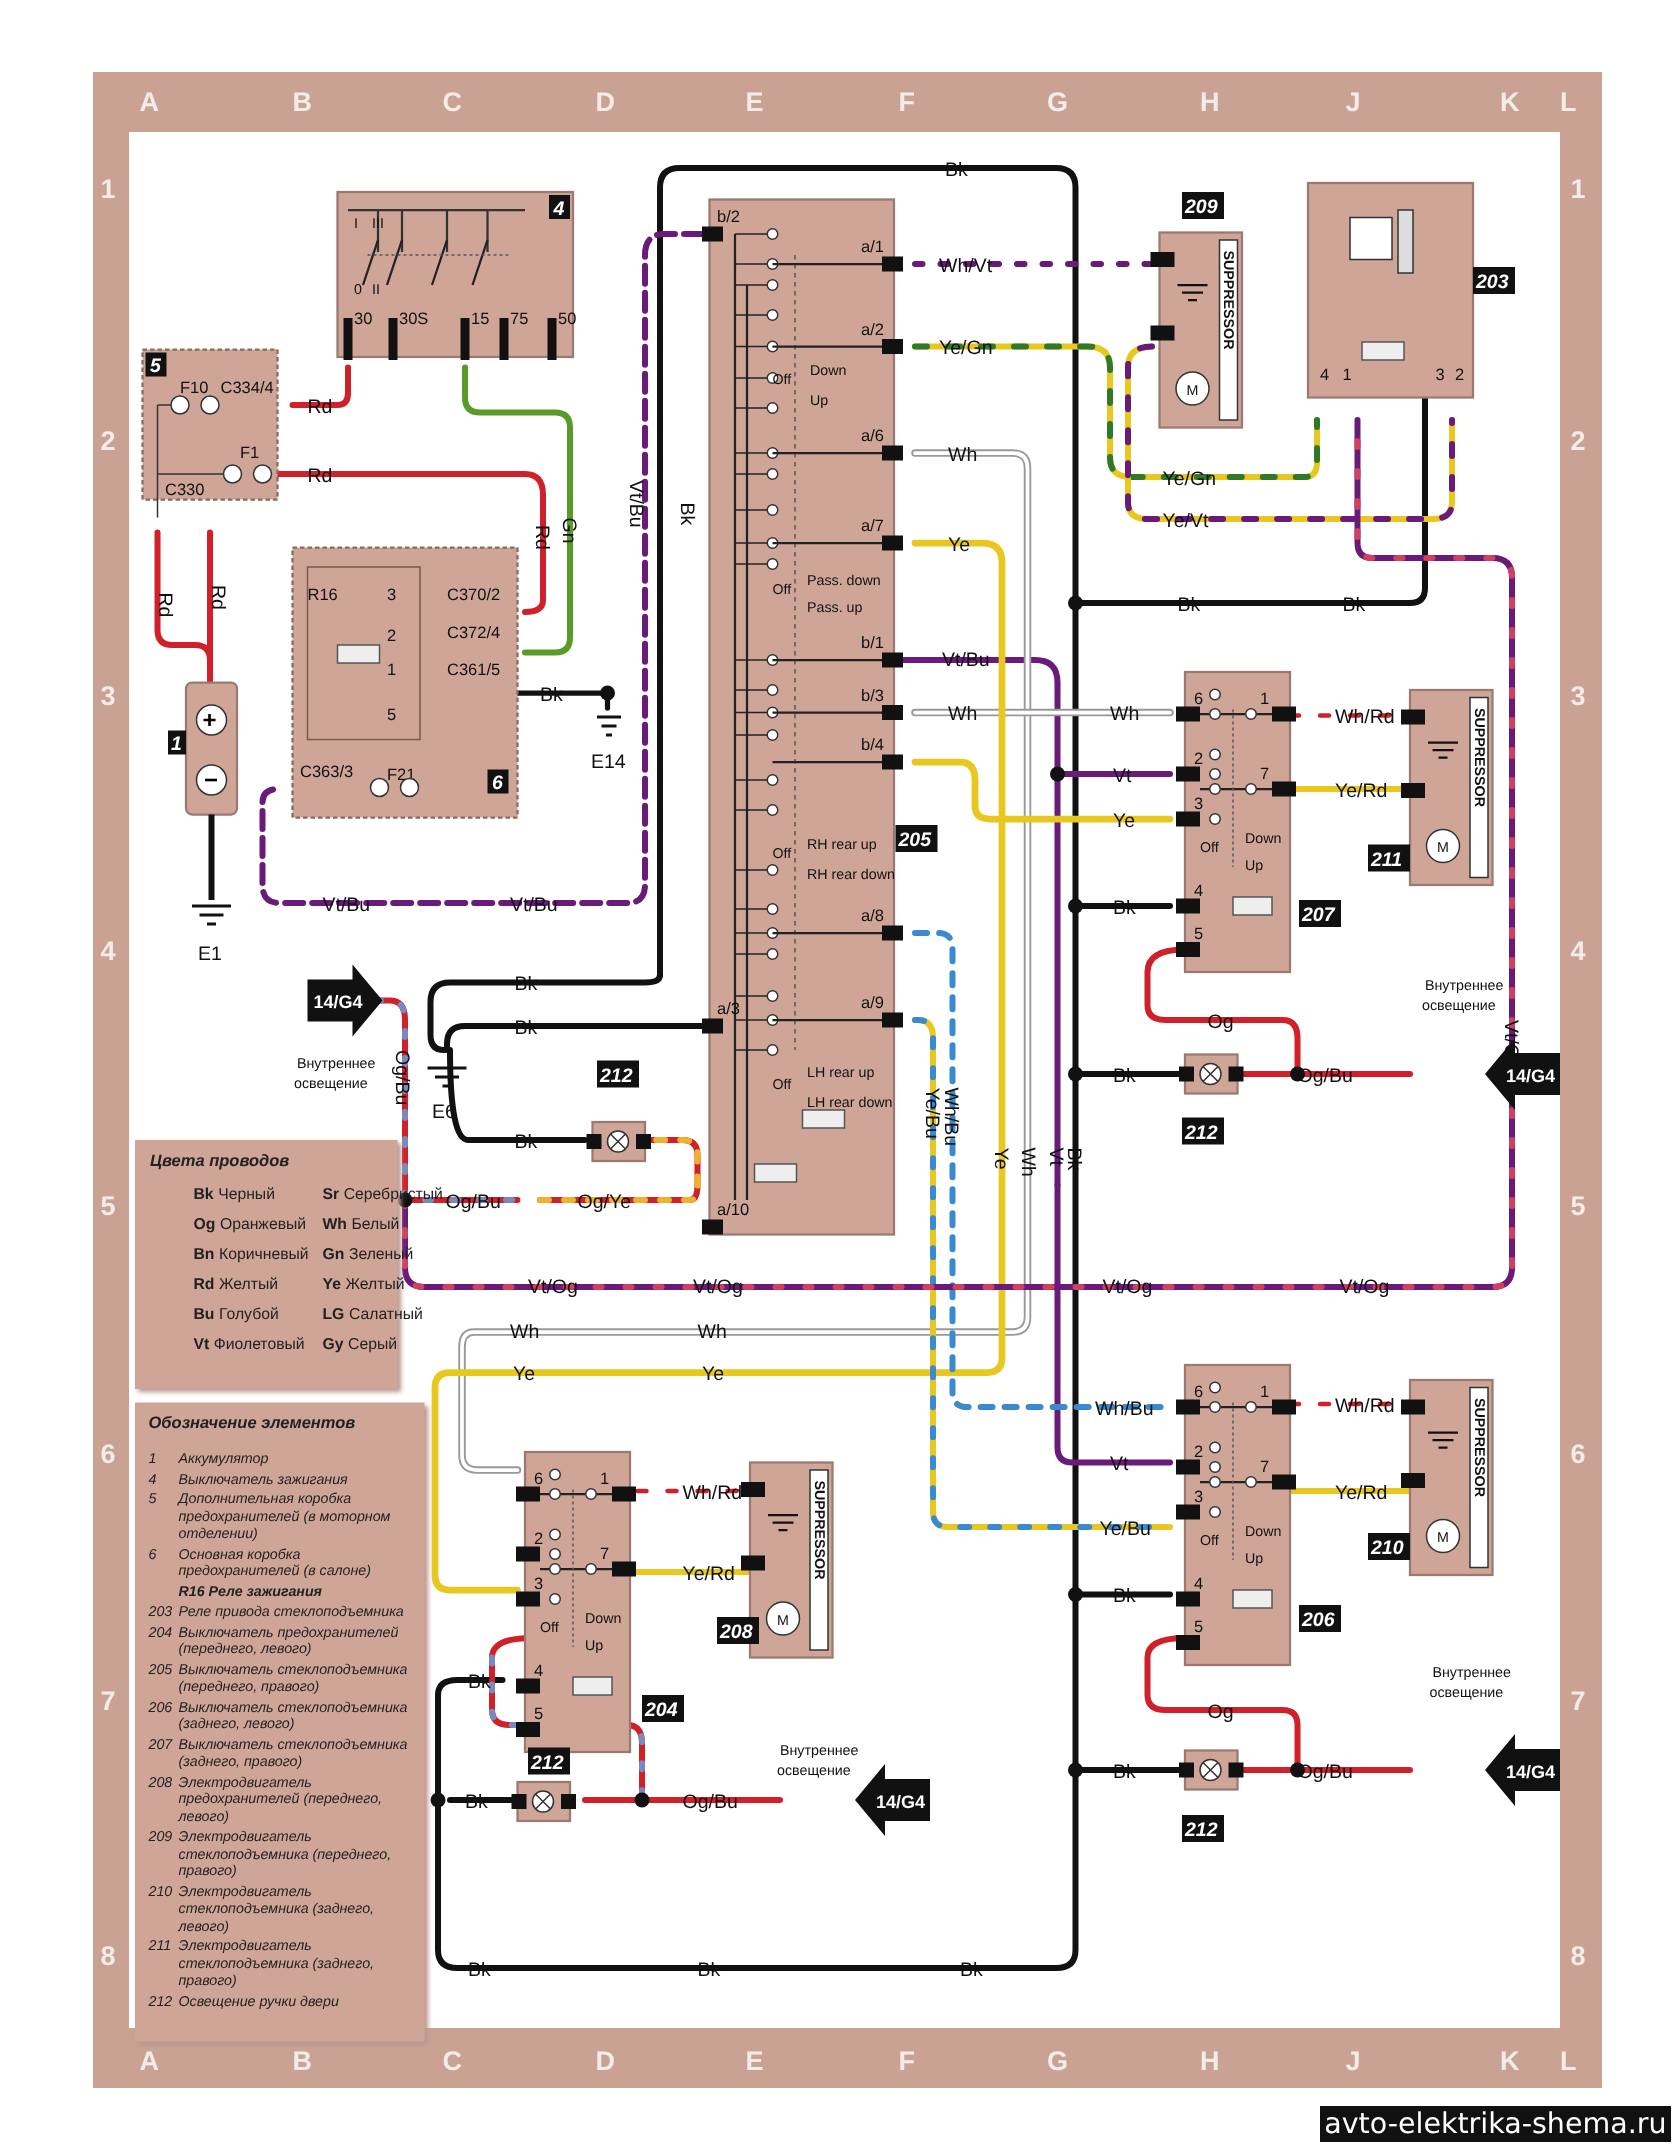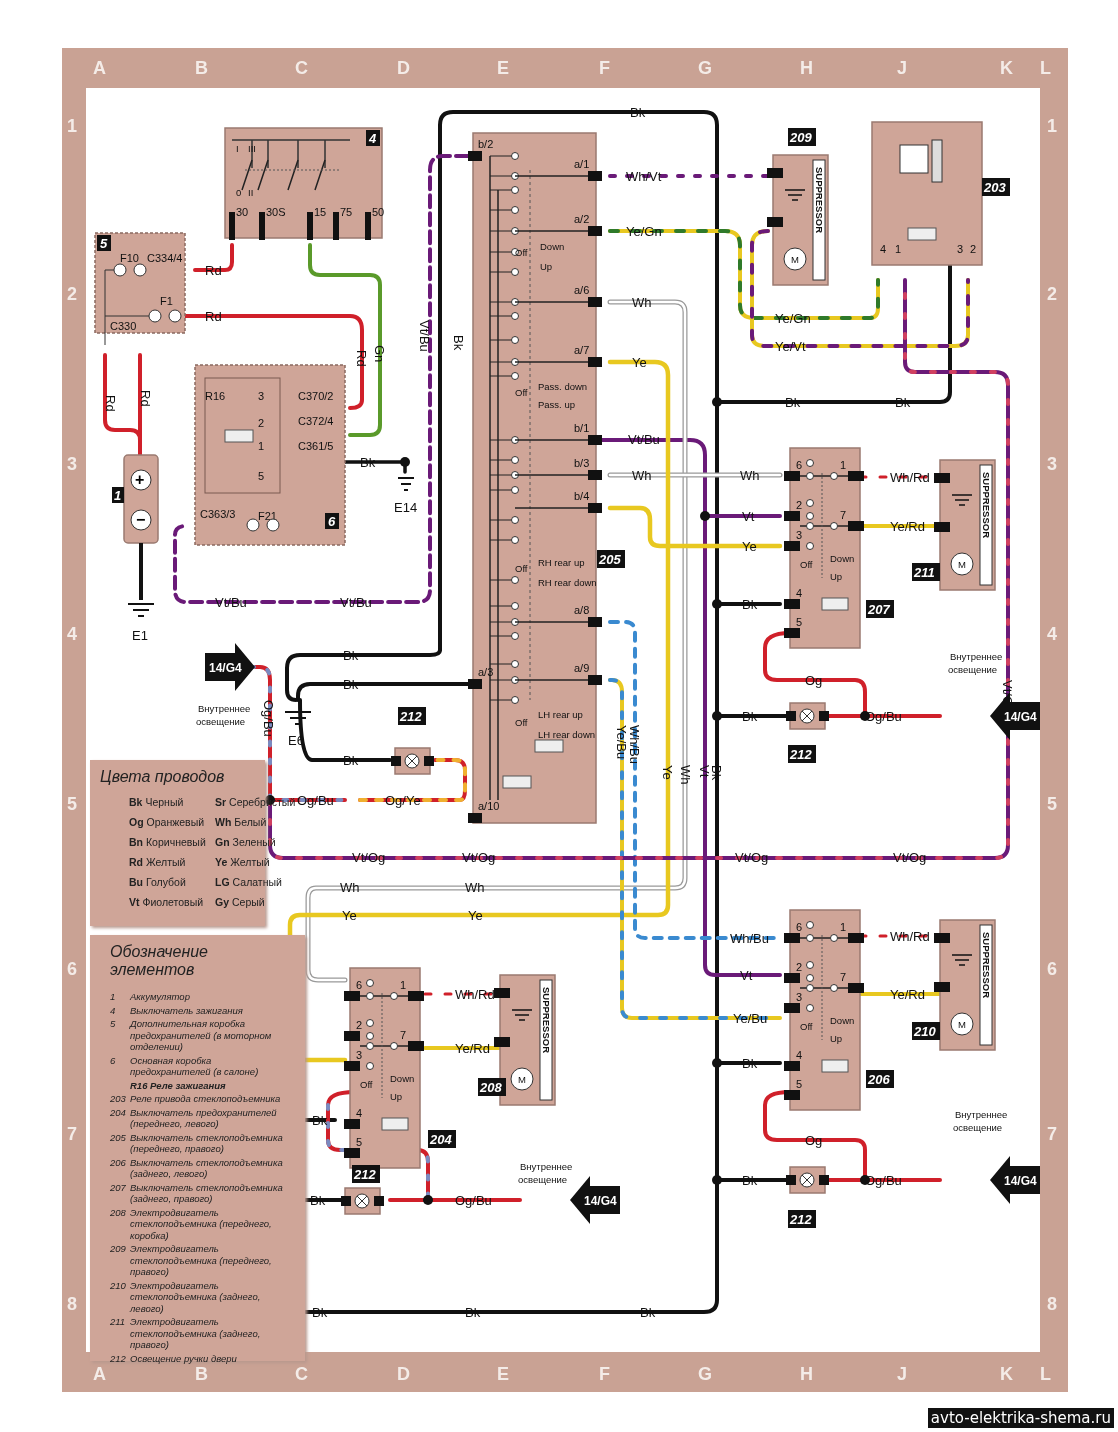--- a/index.html
+++ b/index.html
@@ -7,26 +7,26 @@
   #frame{position:absolute;left:0;top:0;}
   .wl{font-family:"Liberation Sans",sans-serif;font-size:13px;fill:#111;}
   .pin{font-family:"Liberation Sans",sans-serif;font-size:11px;fill:#111;}
   .sm{font-family:"Liberation Sans",sans-serif;font-size:9.5px;fill:#111;}
   .tag rect{fill:#111;}
   .tag text{font-family:"Liberation Sans",sans-serif;font-size:13px;font-weight:bold;fill:#fff;font-style:italic;}
   .grid text{font-family:"Liberation Sans",sans-serif;font-size:18px;font-weight:bold;fill:#f4ece8;}
   .box{fill:#cfa598;stroke:#9a7a70;stroke-width:1.5;}
   .boxd{fill:#cfa598;stroke:#8a6a60;stroke-width:1.5;stroke-dasharray:3 2;}
   .legend{position:absolute;background:#cfa598;box-shadow:2px 2px 3px #b9988e;color:#222;font-family:"Liberation Sans",sans-serif;}
-  .legend h4{margin:0;font-style:italic;font-weight:normal;font-size:16px;}
+  .legend h4{margin:0;font-style:italic;font-weight:bold;font-size:11px;}
   .lc{display:flex;font-size:10.5px;line-height:20px;}
   .lc span b{font-weight:bold;margin-right:3px;}
   .el{font-size:9.5px;font-style:italic;line-height:11.5px;display:flex;}
   .el .n{width:20px;flex:none;}
-  .watermark{position:absolute;right:4px;bottom:4px;background:#111;color:#fff;font-size:15px;padding:1px 3px;font-family:"DejaVu Sans",sans-serif;}
+  .watermark{position:absolute;right:4px;bottom:4px;background:#111;color:#fff;font-size:19px;padding:1px 3px;font-family:"DejaVu Sans",sans-serif;}
 </style>
 </head>
 <body>
 
 <svg id="frame" width="1118" height="1432" viewBox="0 0 1118 1432">
   <defs>
     <pattern id="pVtBu" width="24" height="24" patternUnits="userSpaceOnUse">
         <rect width="24" height="24" fill="#6a1a78"></rect>
         <rect width="12" height="24" fill="#3a4ad0"></rect>
       </pattern>
@@ -737,21 +737,21 @@
         <span><b>LG</b><span>Салатный</span></span>
       </div>
       <div class="lc">
         <span><b>Vt</b><span>Фиолетовый</span></span>
       </div>
       <div class="lc">
         <span><b>Gy</b><span>Серый</span></span>
       </div>
     </div>
 </div>
-<div class="legend" style="left:90px;top:935px;width:175px;height:410px;padding:8px 20px;">
+<div class="legend" style="left:90px;top:935px;width:175px;height:410px;padding:8px 9px;">
   <h4 style="margin-bottom:12px;">Обозначение элементов</h4>
   <div id="cl">
       <div class="el" style="margin-bottom: 2px;">
         <span class="n">1</span>
         <span>Аккумулятор</span>
       </div>
       <div class="el" style="margin-bottom: 2px;">
         <span class="n">4</span>
         <span>Выключатель зажигания</span>
       </div>
@@ -782,21 +782,21 @@
       <div class="el" style="margin-bottom: 2px;">
         <span class="n">206</span>
         <span>Выключатель стеклоподъемника (заднего, левого)</span>
       </div>
       <div class="el" style="margin-bottom: 2px;">
         <span class="n">207</span>
         <span>Выключатель стеклоподъемника (заднего, правого)</span>
       </div>
       <div class="el" style="margin-bottom: 2px;">
         <span class="n">208</span>
-        <span>Электродвигатель стеклоподъемника (переднего, коробка)</span>
+        <span>Электродвигатель предохранителей (переднего, левого)</span>
       </div>
       <div class="el" style="margin-bottom: 2px;">
         <span class="n">209</span>
         <span>Электродвигатель стеклоподъемника (переднего, правого)</span>
       </div>
       <div class="el" style="margin-bottom: 2px;">
         <span class="n">210</span>
         <span>Электродвигатель стеклоподъемника (заднего, левого)</span>
       </div>
       <div class="el" style="margin-bottom: 2px;">

